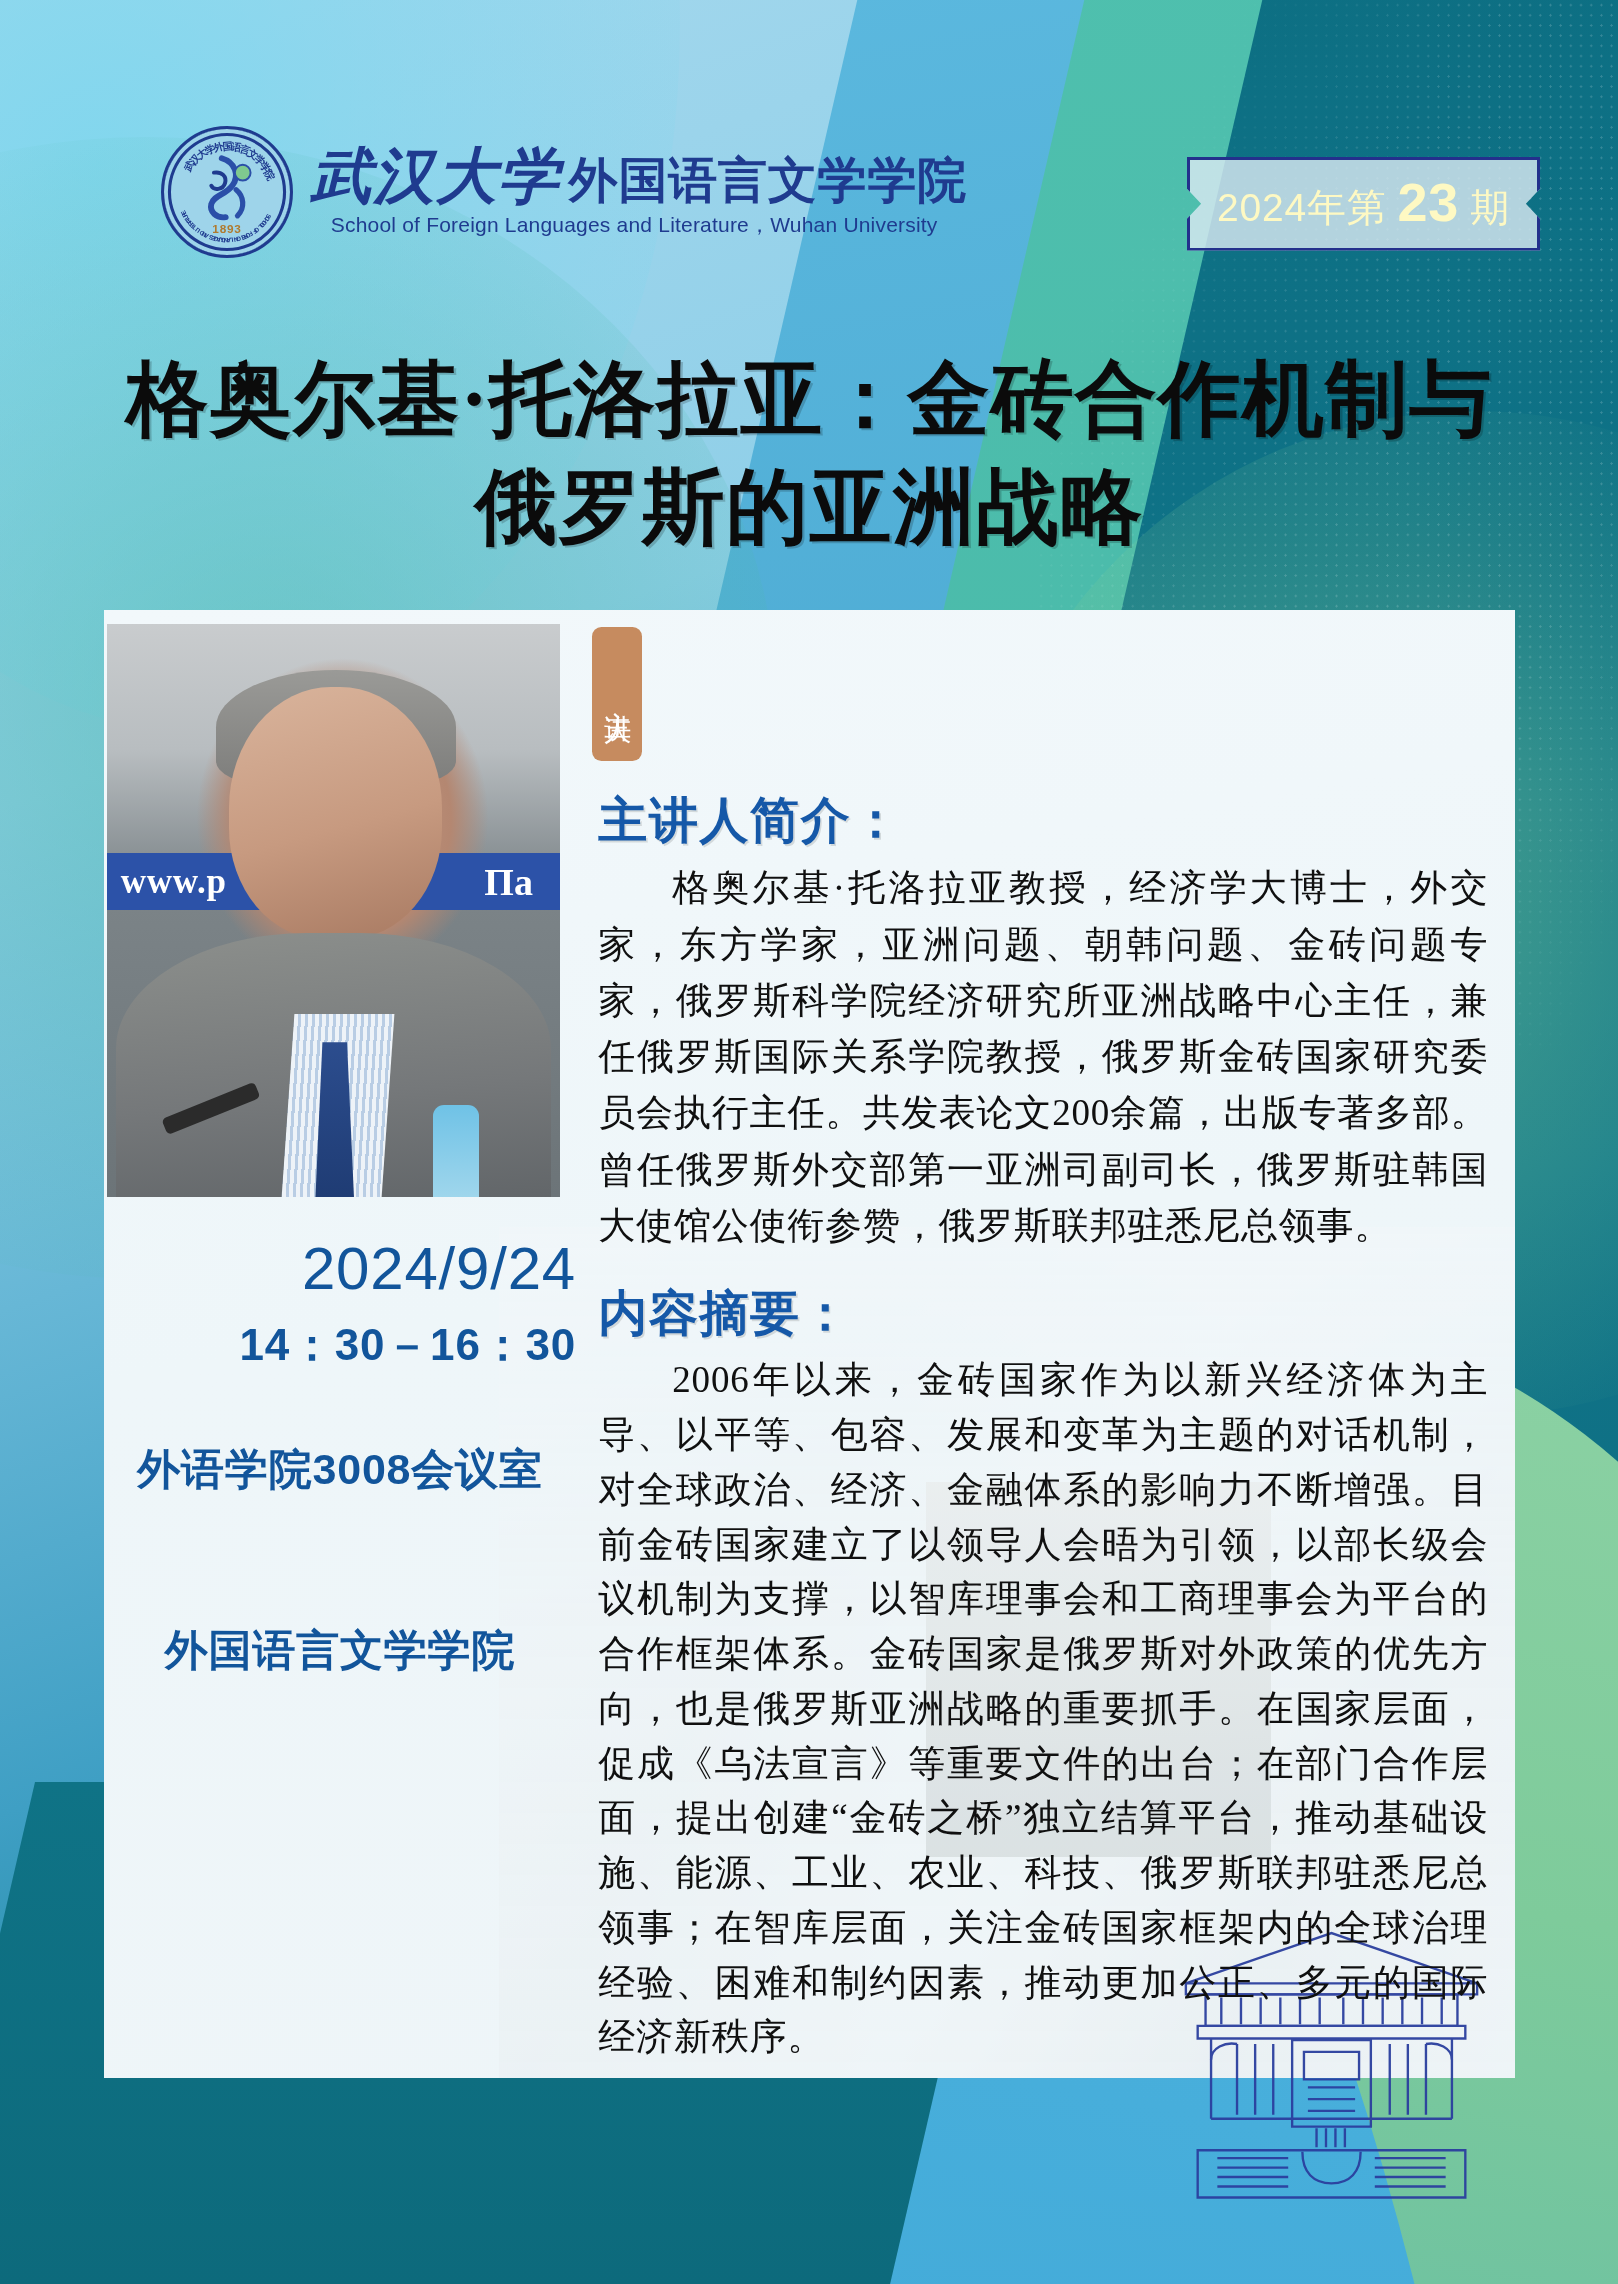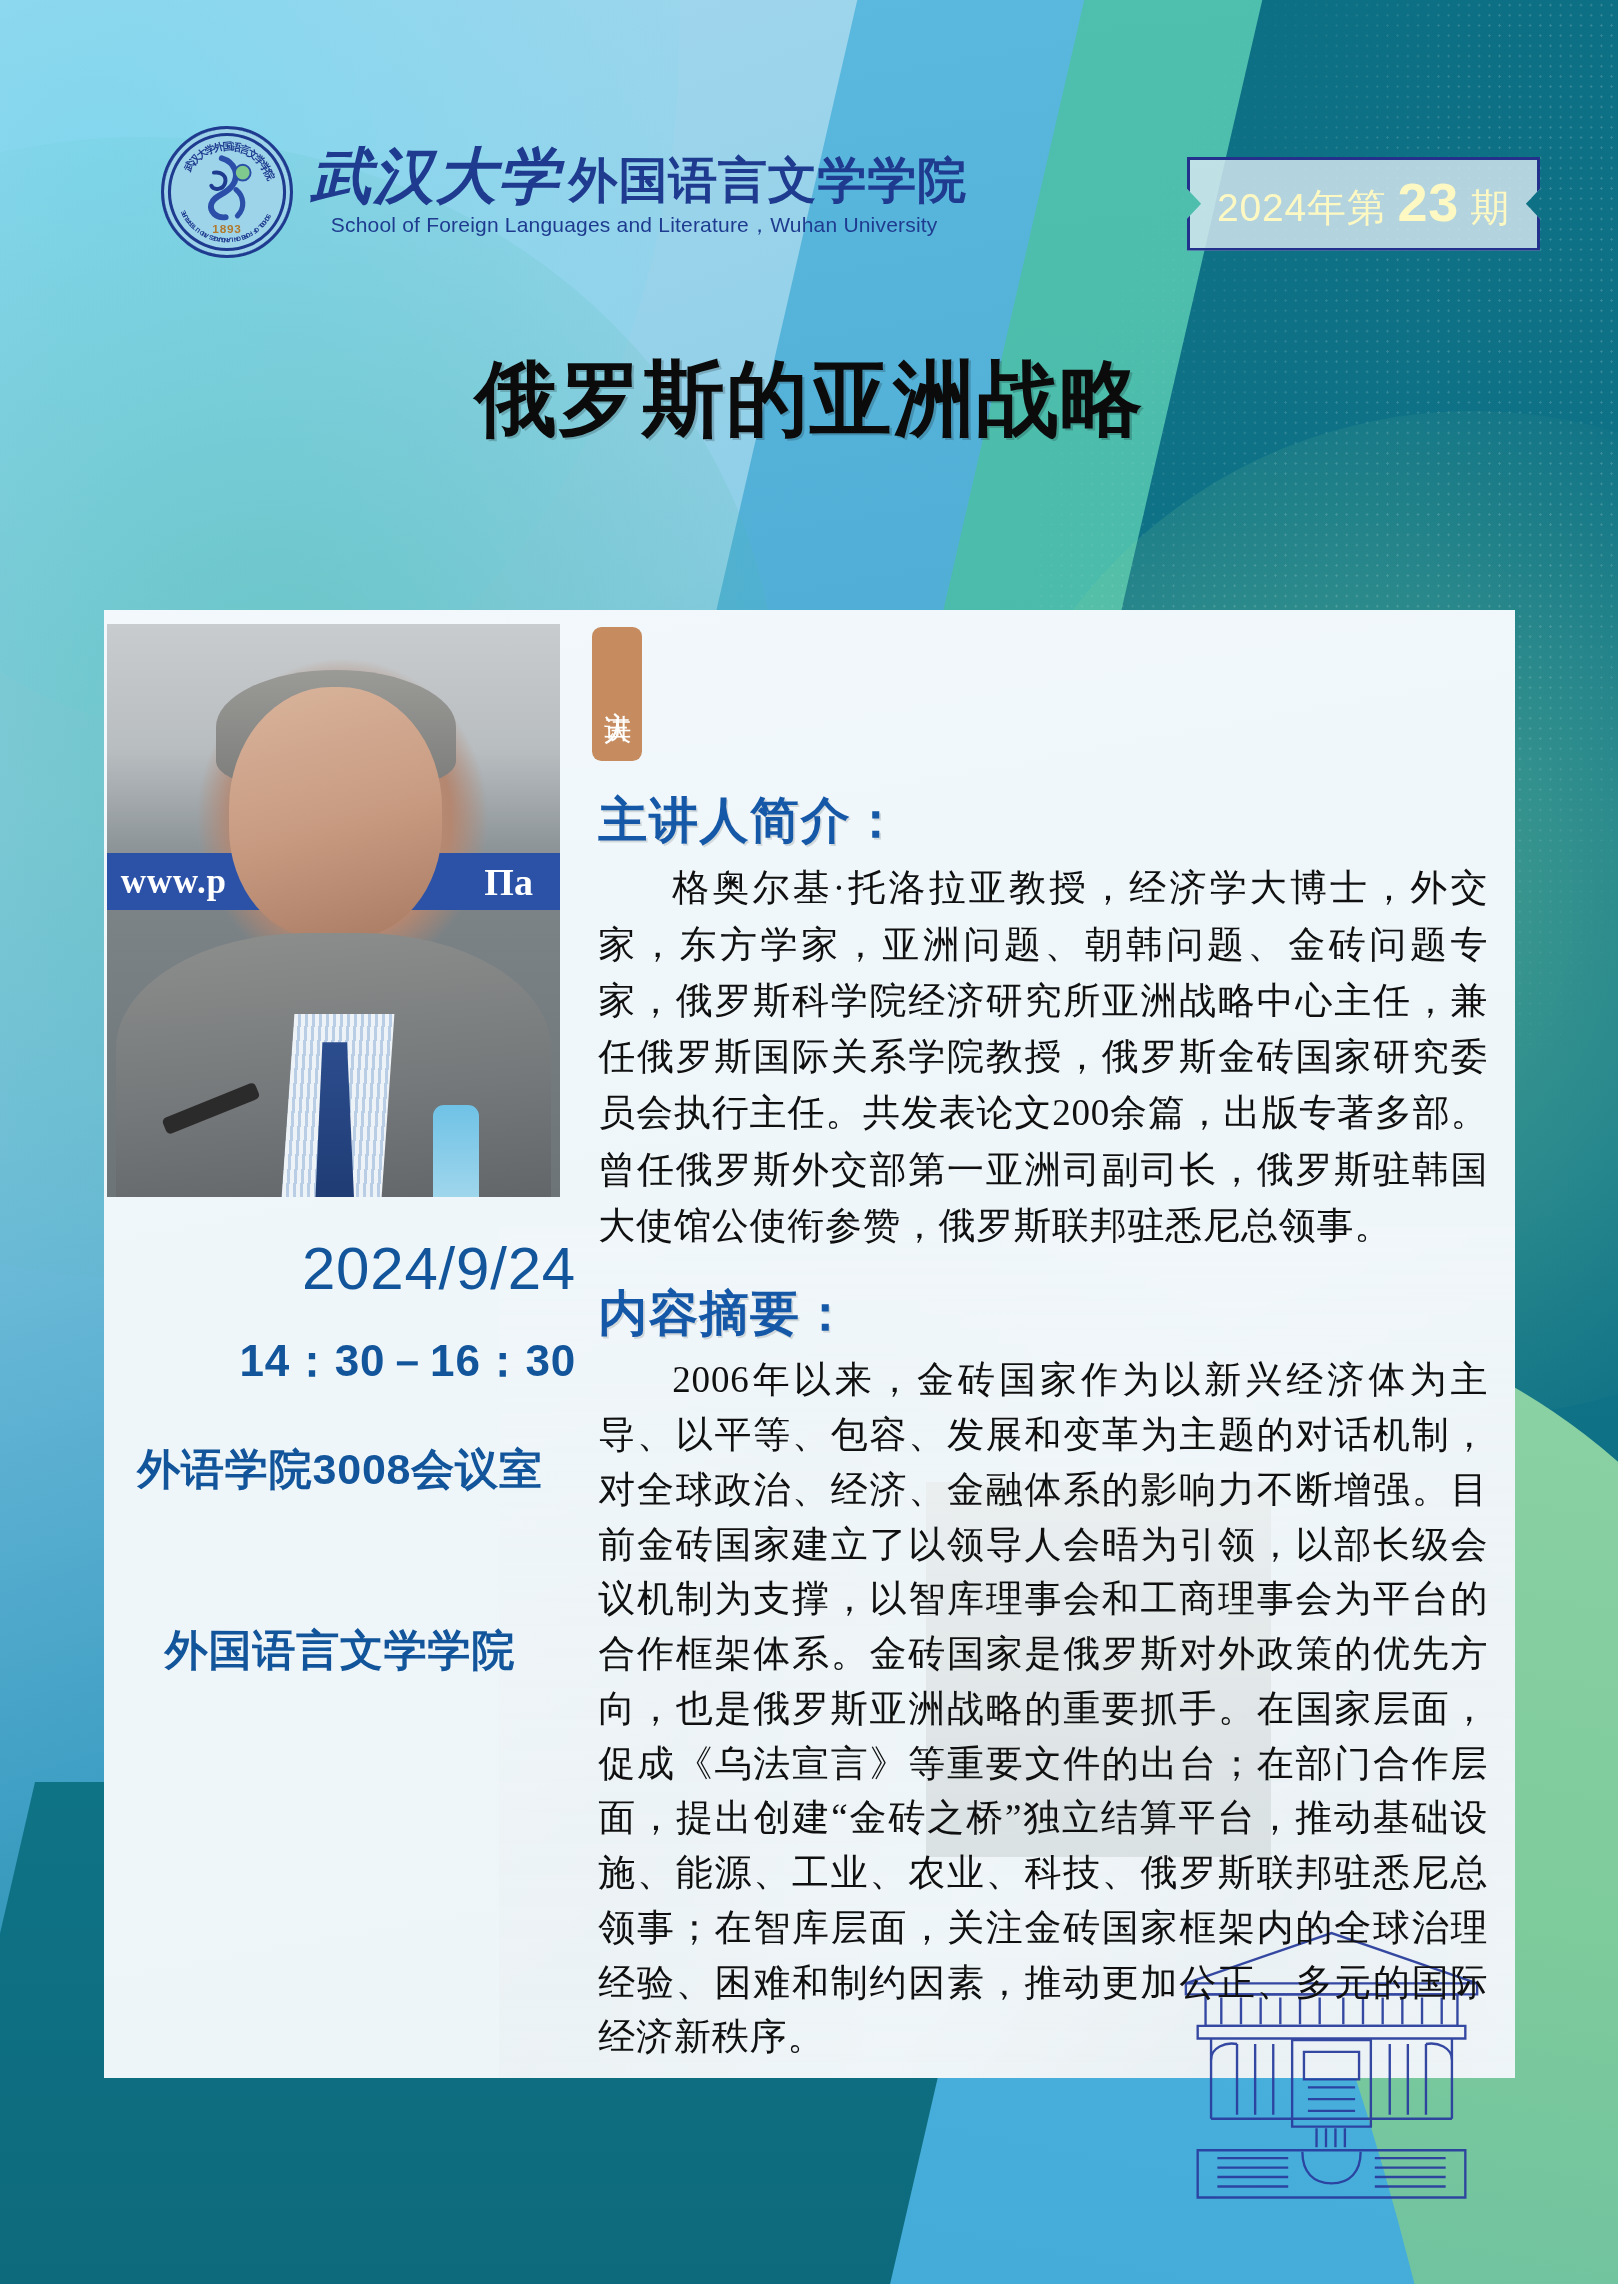--- a/index.html
+++ b/index.html
@@ -227,21 +227,21 @@
     background:#2b2b2b;transform:rotate(-22deg);border-radius:4.7px;
   }
 
   .datetime{position:absolute;left:0;top:626px;width:100%;text-align:right;}
   .date-line{
     color:#12559b;font-size:60px;font-weight:500;
     letter-spacing:0.8px;line-height:1.1;
   }
   .time-line{
     color:#12559b;font-size:44px;font-weight:bold;
-    letter-spacing:0.8px;margin-top:30px;
+    letter-spacing:0.8px;margin-top:14px;
   }
   .venue{
     position:absolute;left:0;top:831px;width:100%;text-align:center;
     color:#12559b;font-size:43px;font-weight:bold;letter-spacing:0.8px;
   }
   .organizer{
     position:absolute;left:0;top:1012px;width:100%;text-align:center;
     color:#12559b;font-size:43px;font-weight:bold;letter-spacing:0.8px;
   }
 
@@ -389,20 +389,21 @@
     </div>
 
     <div class="issue-badge">
       <span>2024年第</span>
       <span class="num">23</span>
       <span>期</span>
     </div>
   </div>
 
   <div class="title-block">
+    <span>格奥尔基·托洛拉亚：金砖合作机制与</span>
     <span class="l2">俄罗斯的亚洲战略</span>
   </div>
 
   <div class="panel">
     <div class="panel-bg-photo"></div>
 
     <div class="panel-inner">
 
       <div class="leftcol">
 

